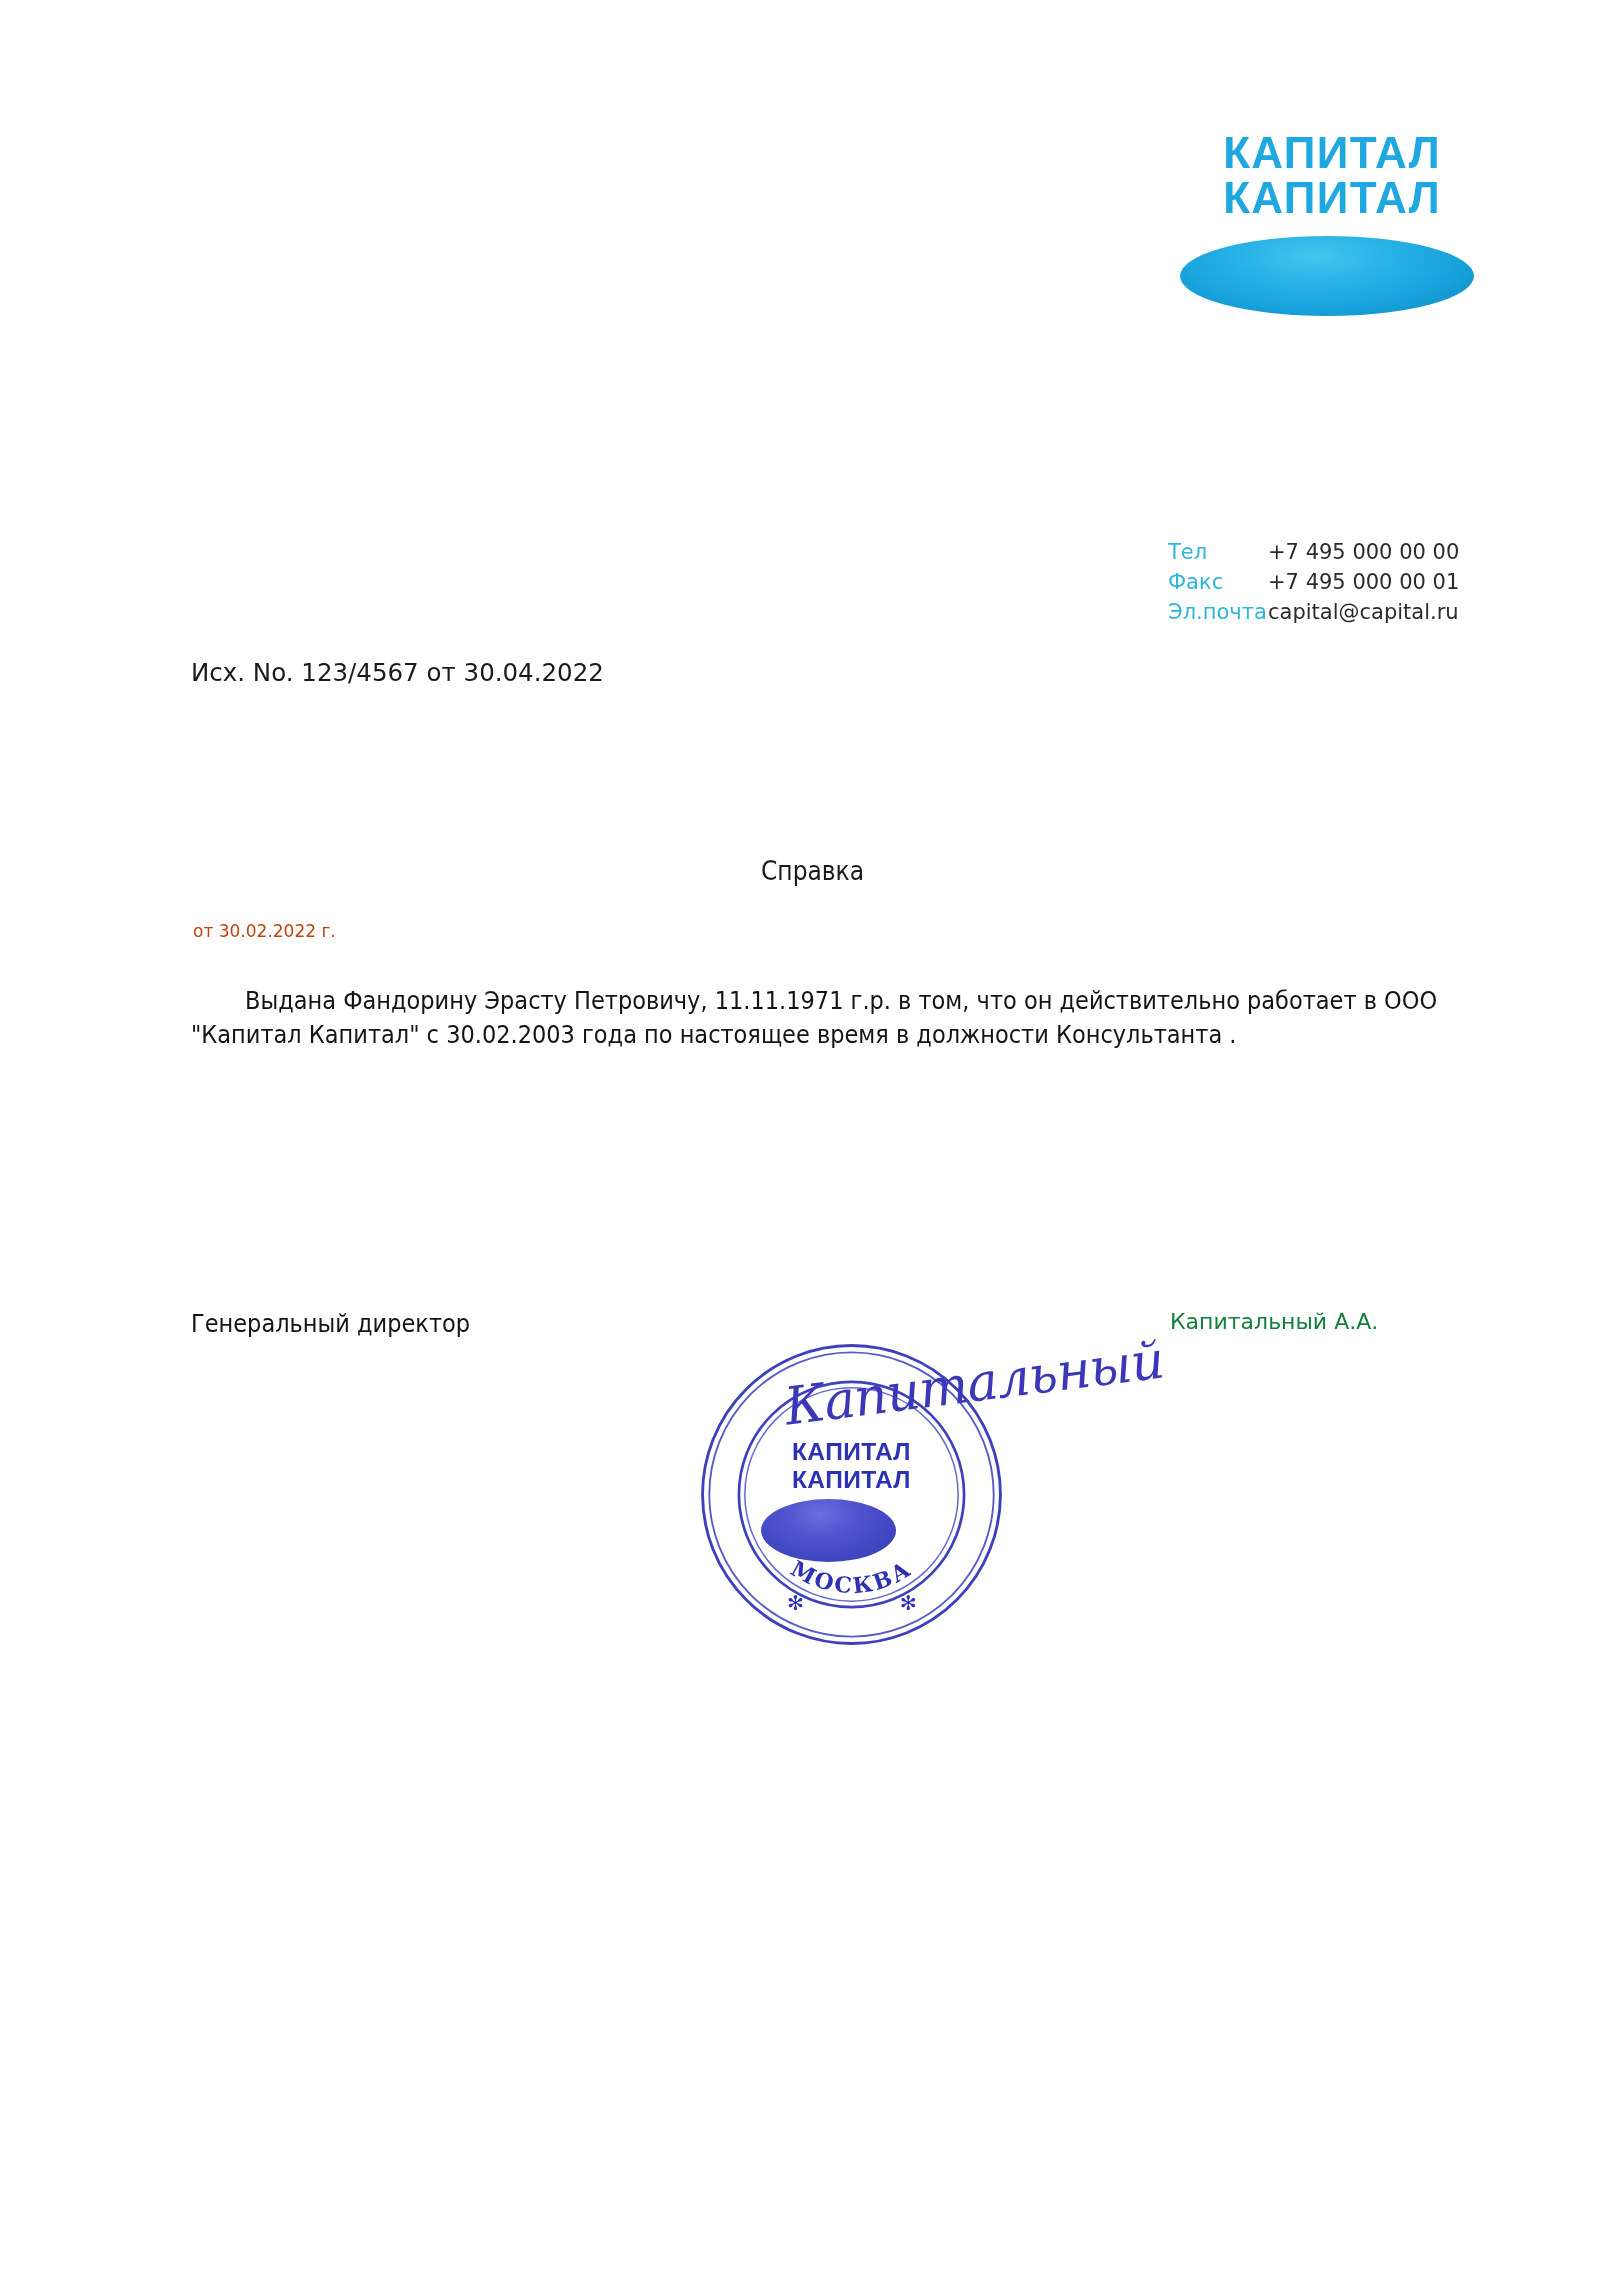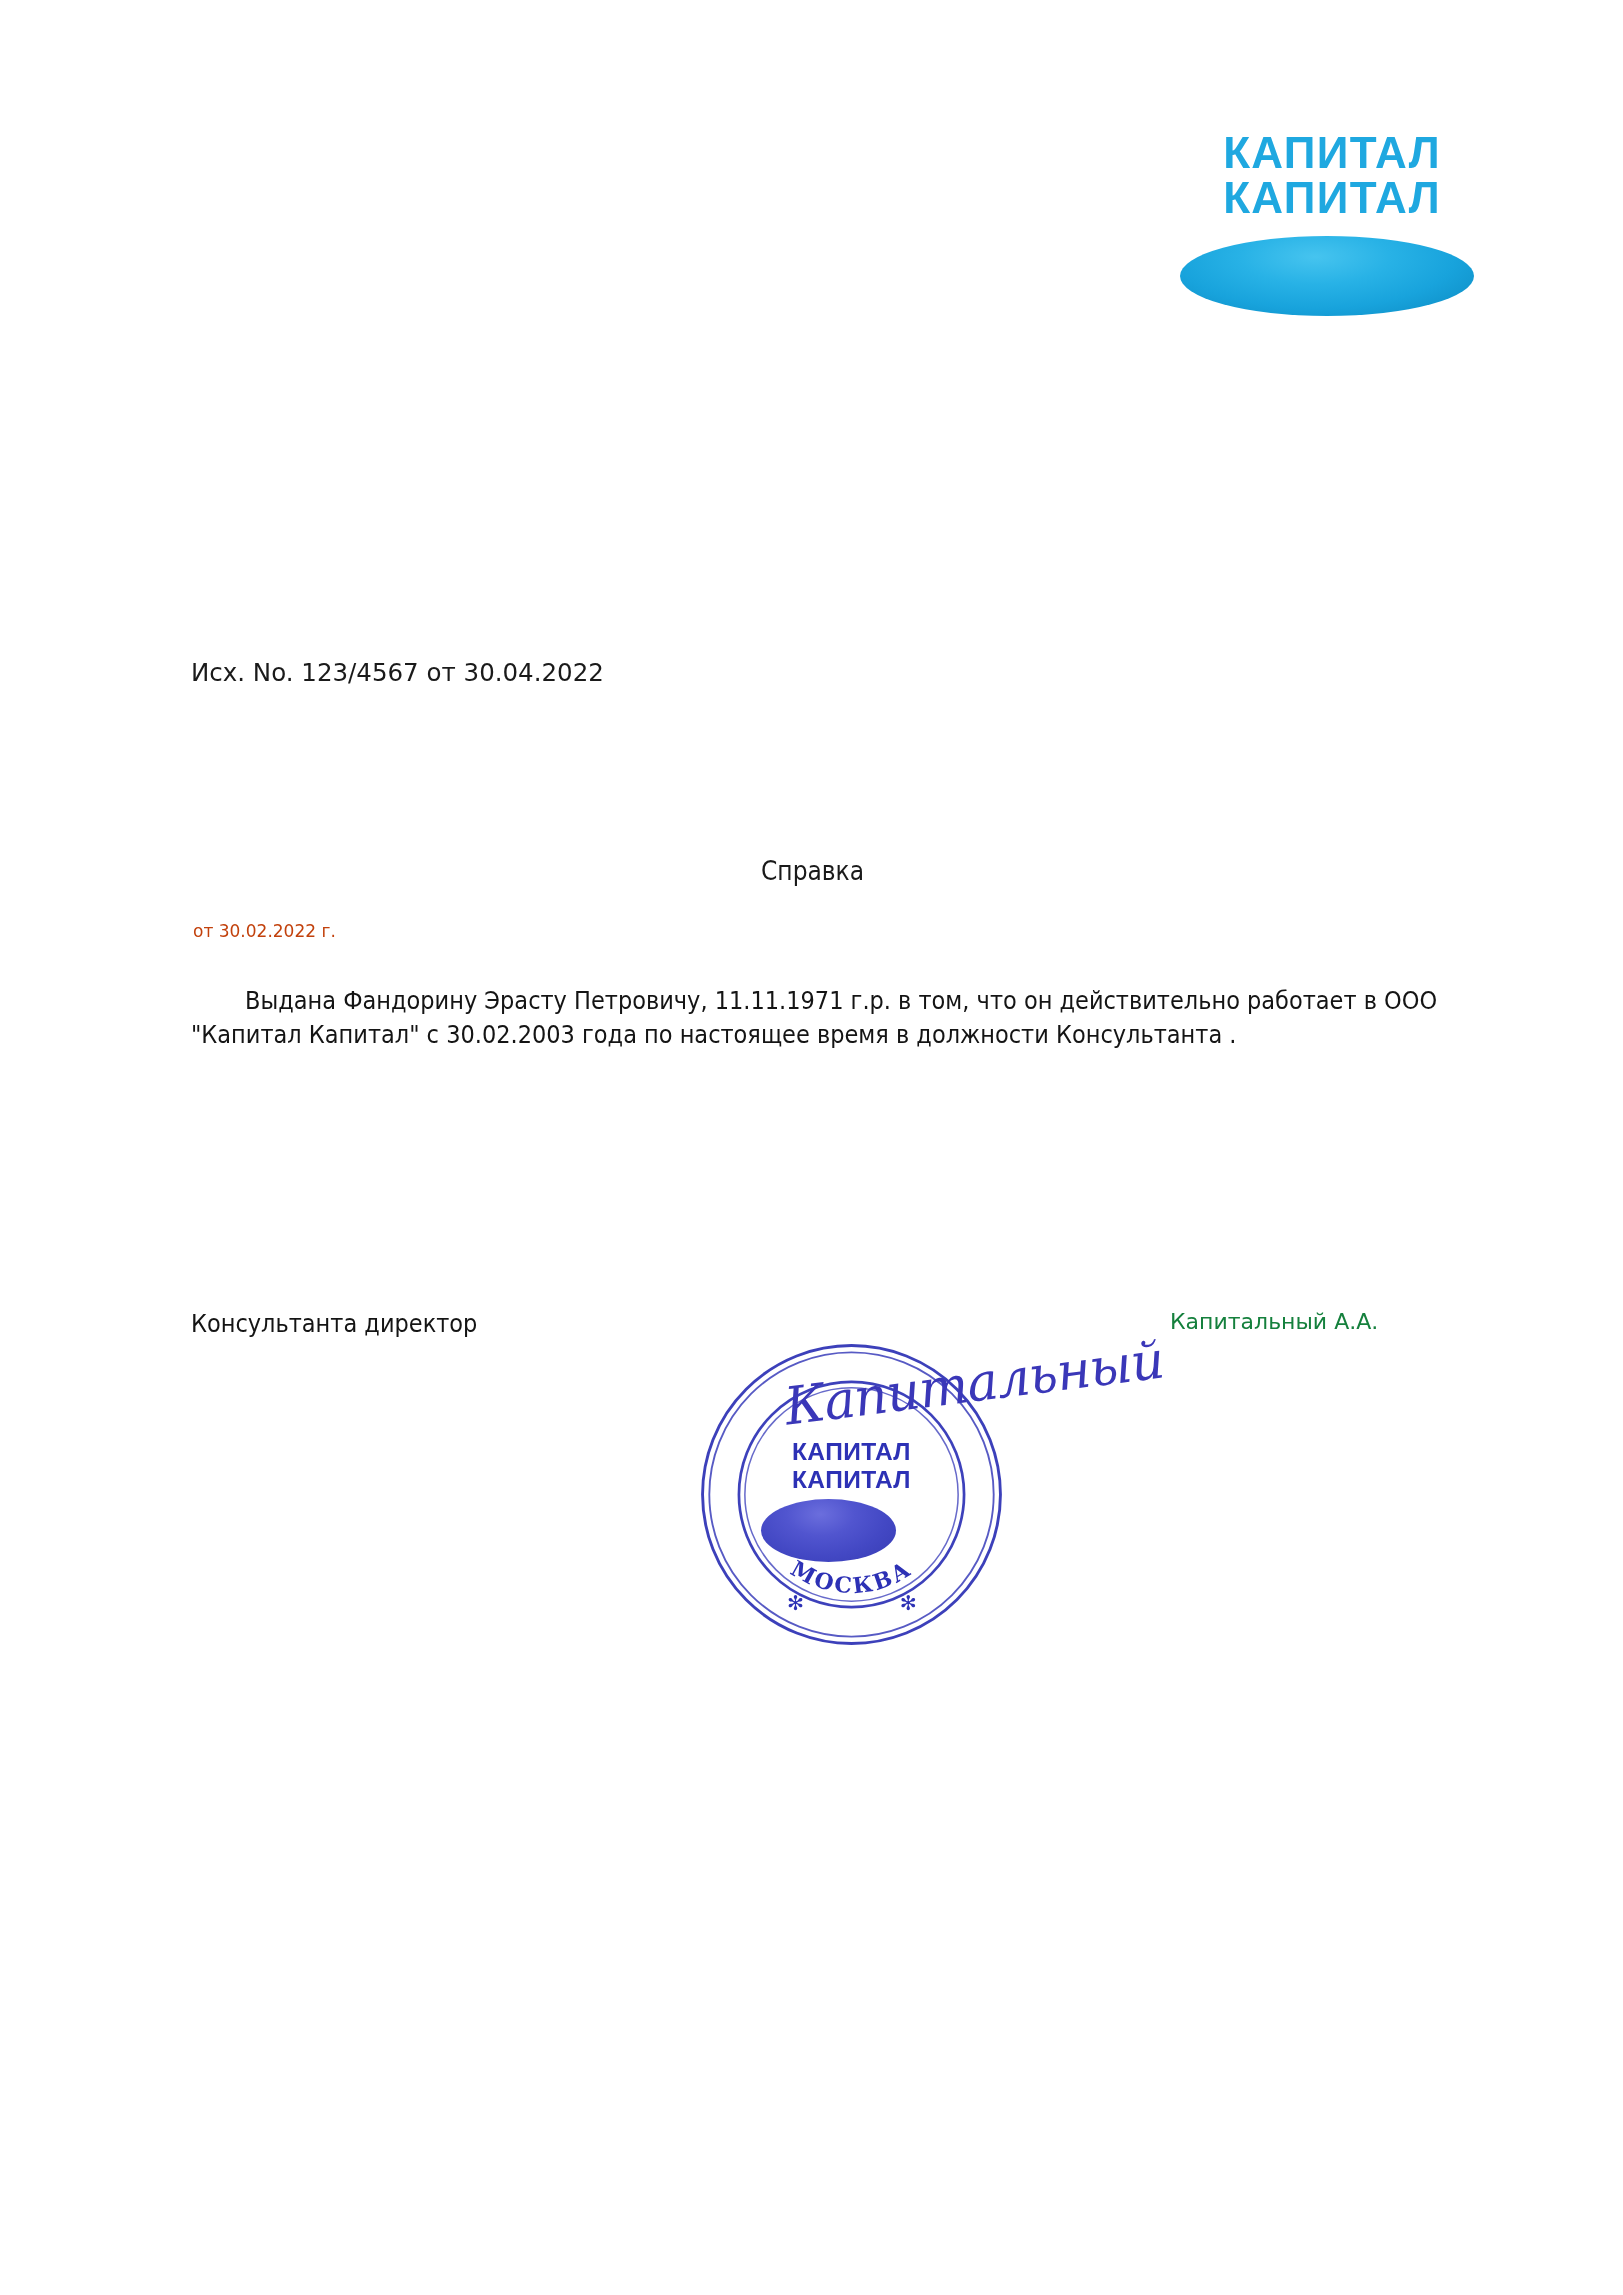--- a/index.html
+++ b/index.html
@@ -134,31 +134,45 @@
 
 <div class="page">
 
   <div class="logo-block">
     <div class="logo-word">КАПИТАЛ</div>
     <div class="logo-word">КАПИТАЛ</div>
     <div class="logo-ellipse"></div>
   </div>
 
 
+  <div class="contacts">
+    <div class="row">
+      <span class="lbl">Тел</span>
+      <span class="val">+7 495 000 00 00</span>
+    </div>
+    <div class="row">
+      <span class="lbl">Факс</span>
+      <span class="val">+7 495 000 00 01</span>
+    </div>
+    <div class="row">
+      <span class="lbl wide">Эл.почта</span>
+      <span class="val">capital@capital.ru</span>
+    </div>
+  </div>
 
   <div class="refline">Исх. No. 123/4567 от 30.04.2022</div>
 
   <div class="doc-title">Справка</div>
   <div class="doc-date">от  30.02.2022 г.</div>
 
   <div class="body-text">
     <p>Выдана   Фандорину Эрасту Петровичу, 11.11.1971  г.р.   в том,  что  он действительно работает в   ООО "Капитал Капитал"   с 30.02.2003  года по настоящее время в должности Консультанта .</p>
   </div>
 
-  <div class="sig-title">Консультанта директор</div>
+  <div class="sig-title">Генеральный директор</div>
   <div class="sig-name">Капитальный А.А.</div>
 
 
   <div class="stamp">
     <svg viewBox="0 0 358 358">
       <circle cx="179" cy="179" r="176" fill="none" stroke="#2d31b5" stroke-width="3.4" opacity="0.93"></circle>
       <circle cx="179" cy="179" r="168" fill="none" stroke="#2d31b5" stroke-width="2.2" opacity="0.8"></circle>
       <circle cx="179" cy="179" r="133" fill="none" stroke="#2d31b5" stroke-width="3.2" opacity="0.92"></circle>
       <circle cx="179" cy="179" r="126" fill="none" stroke="#2d31b5" stroke-width="1.8" opacity="0.72"></circle>
       <path id="arcCity" d="M 63 215 A 124 124 0 0 0 295 215" fill="none" stroke="none"></path>

